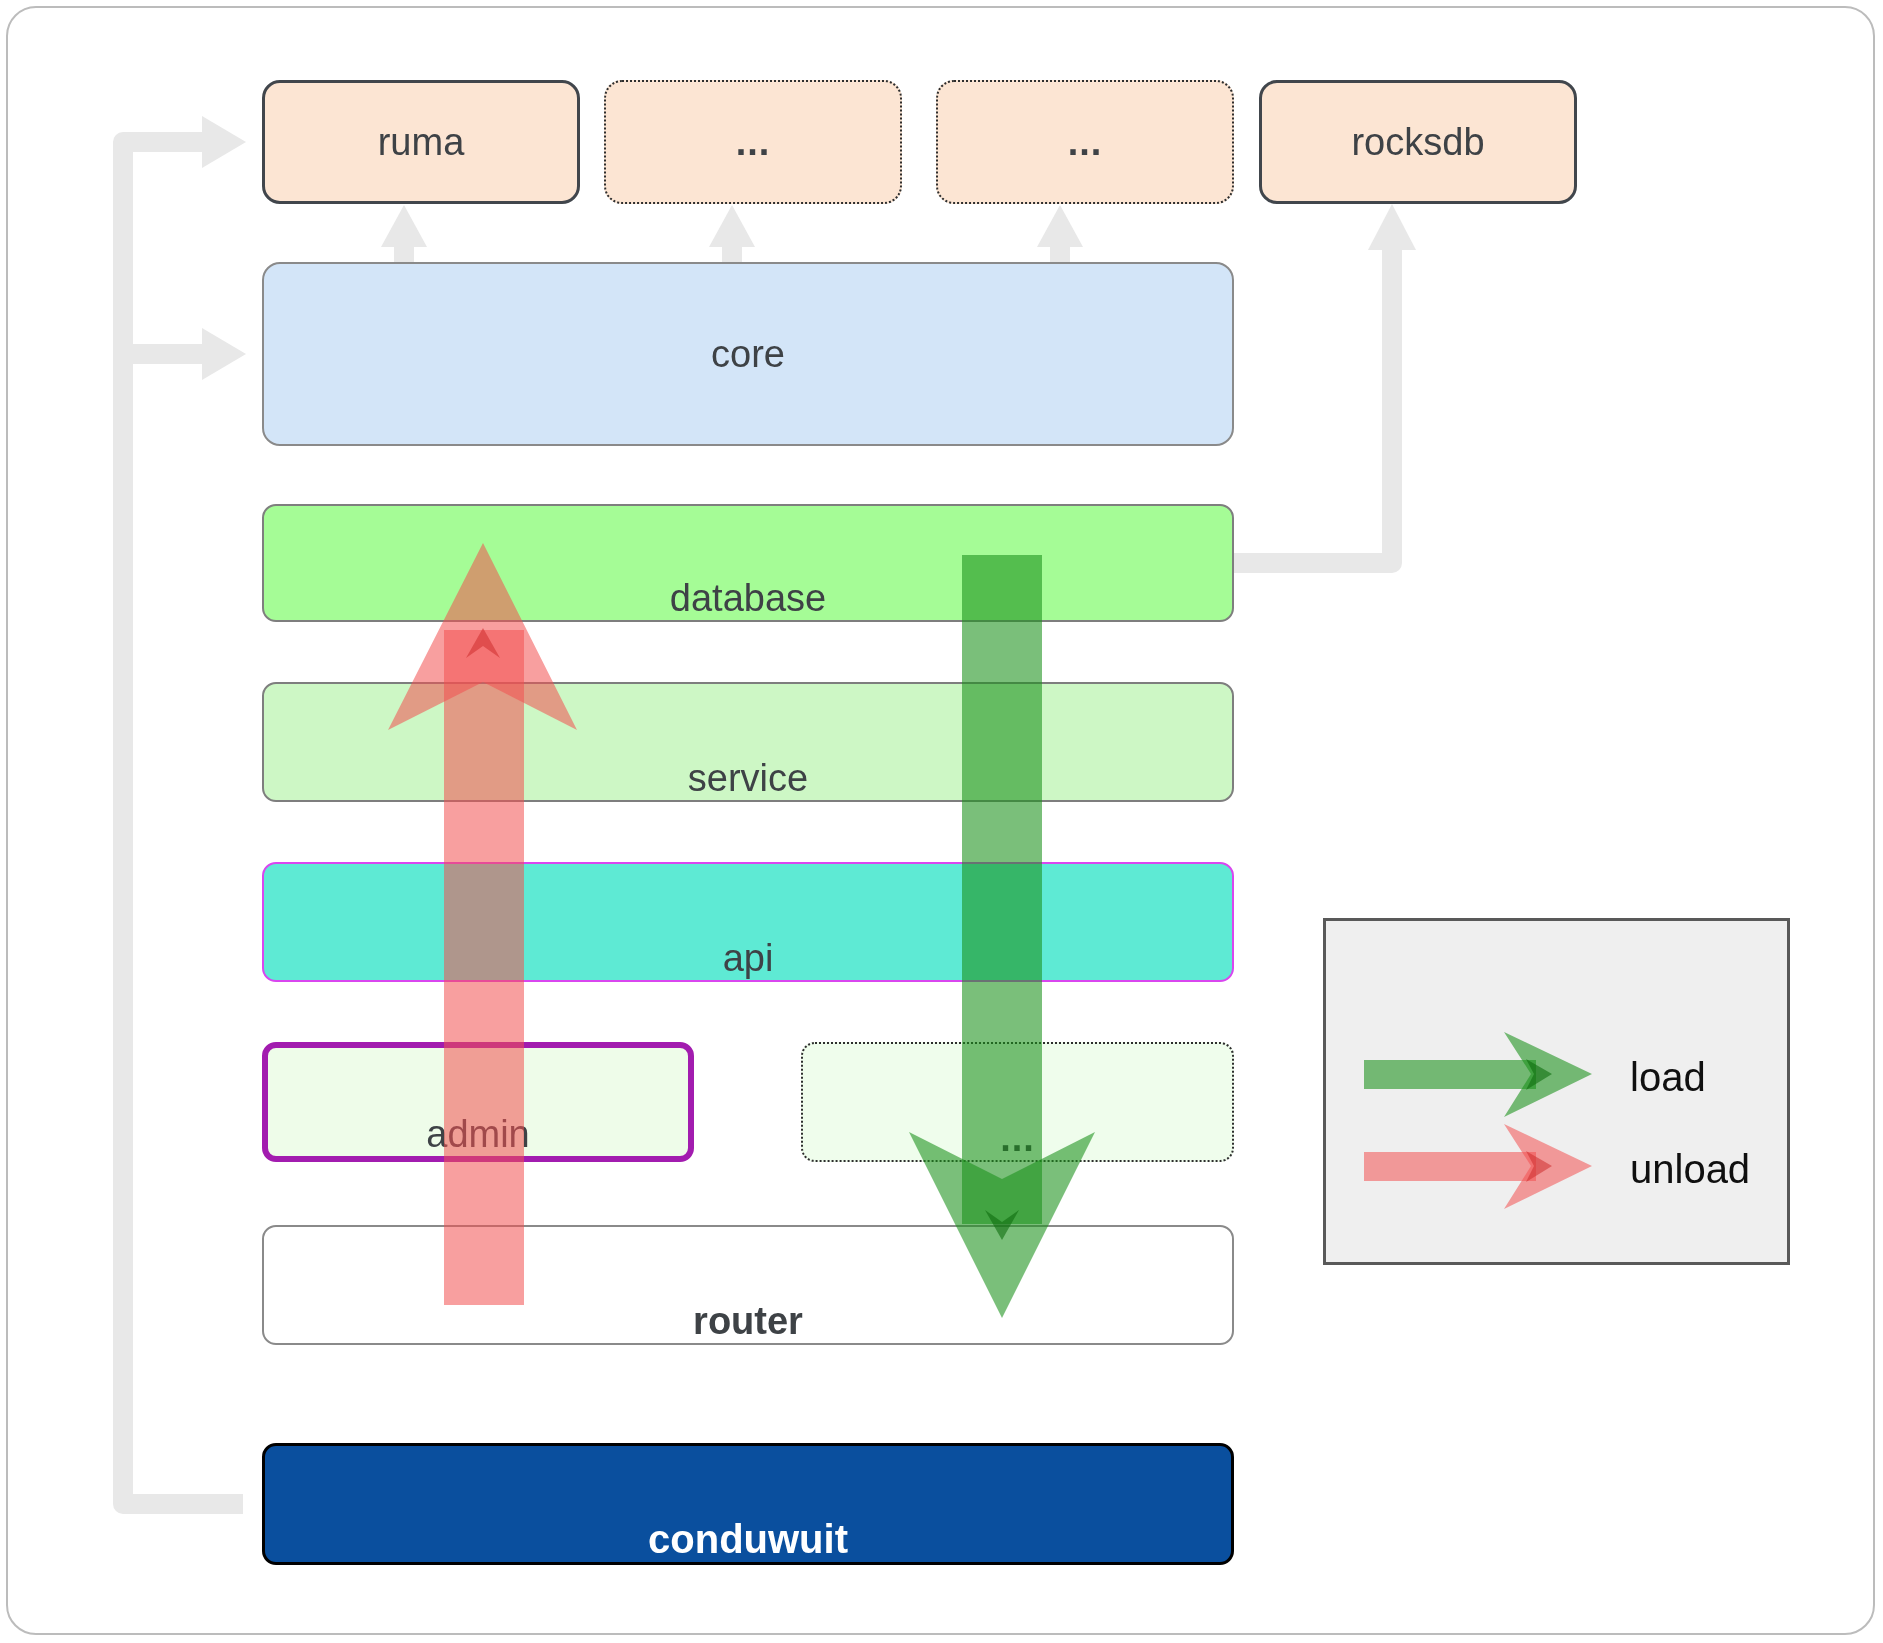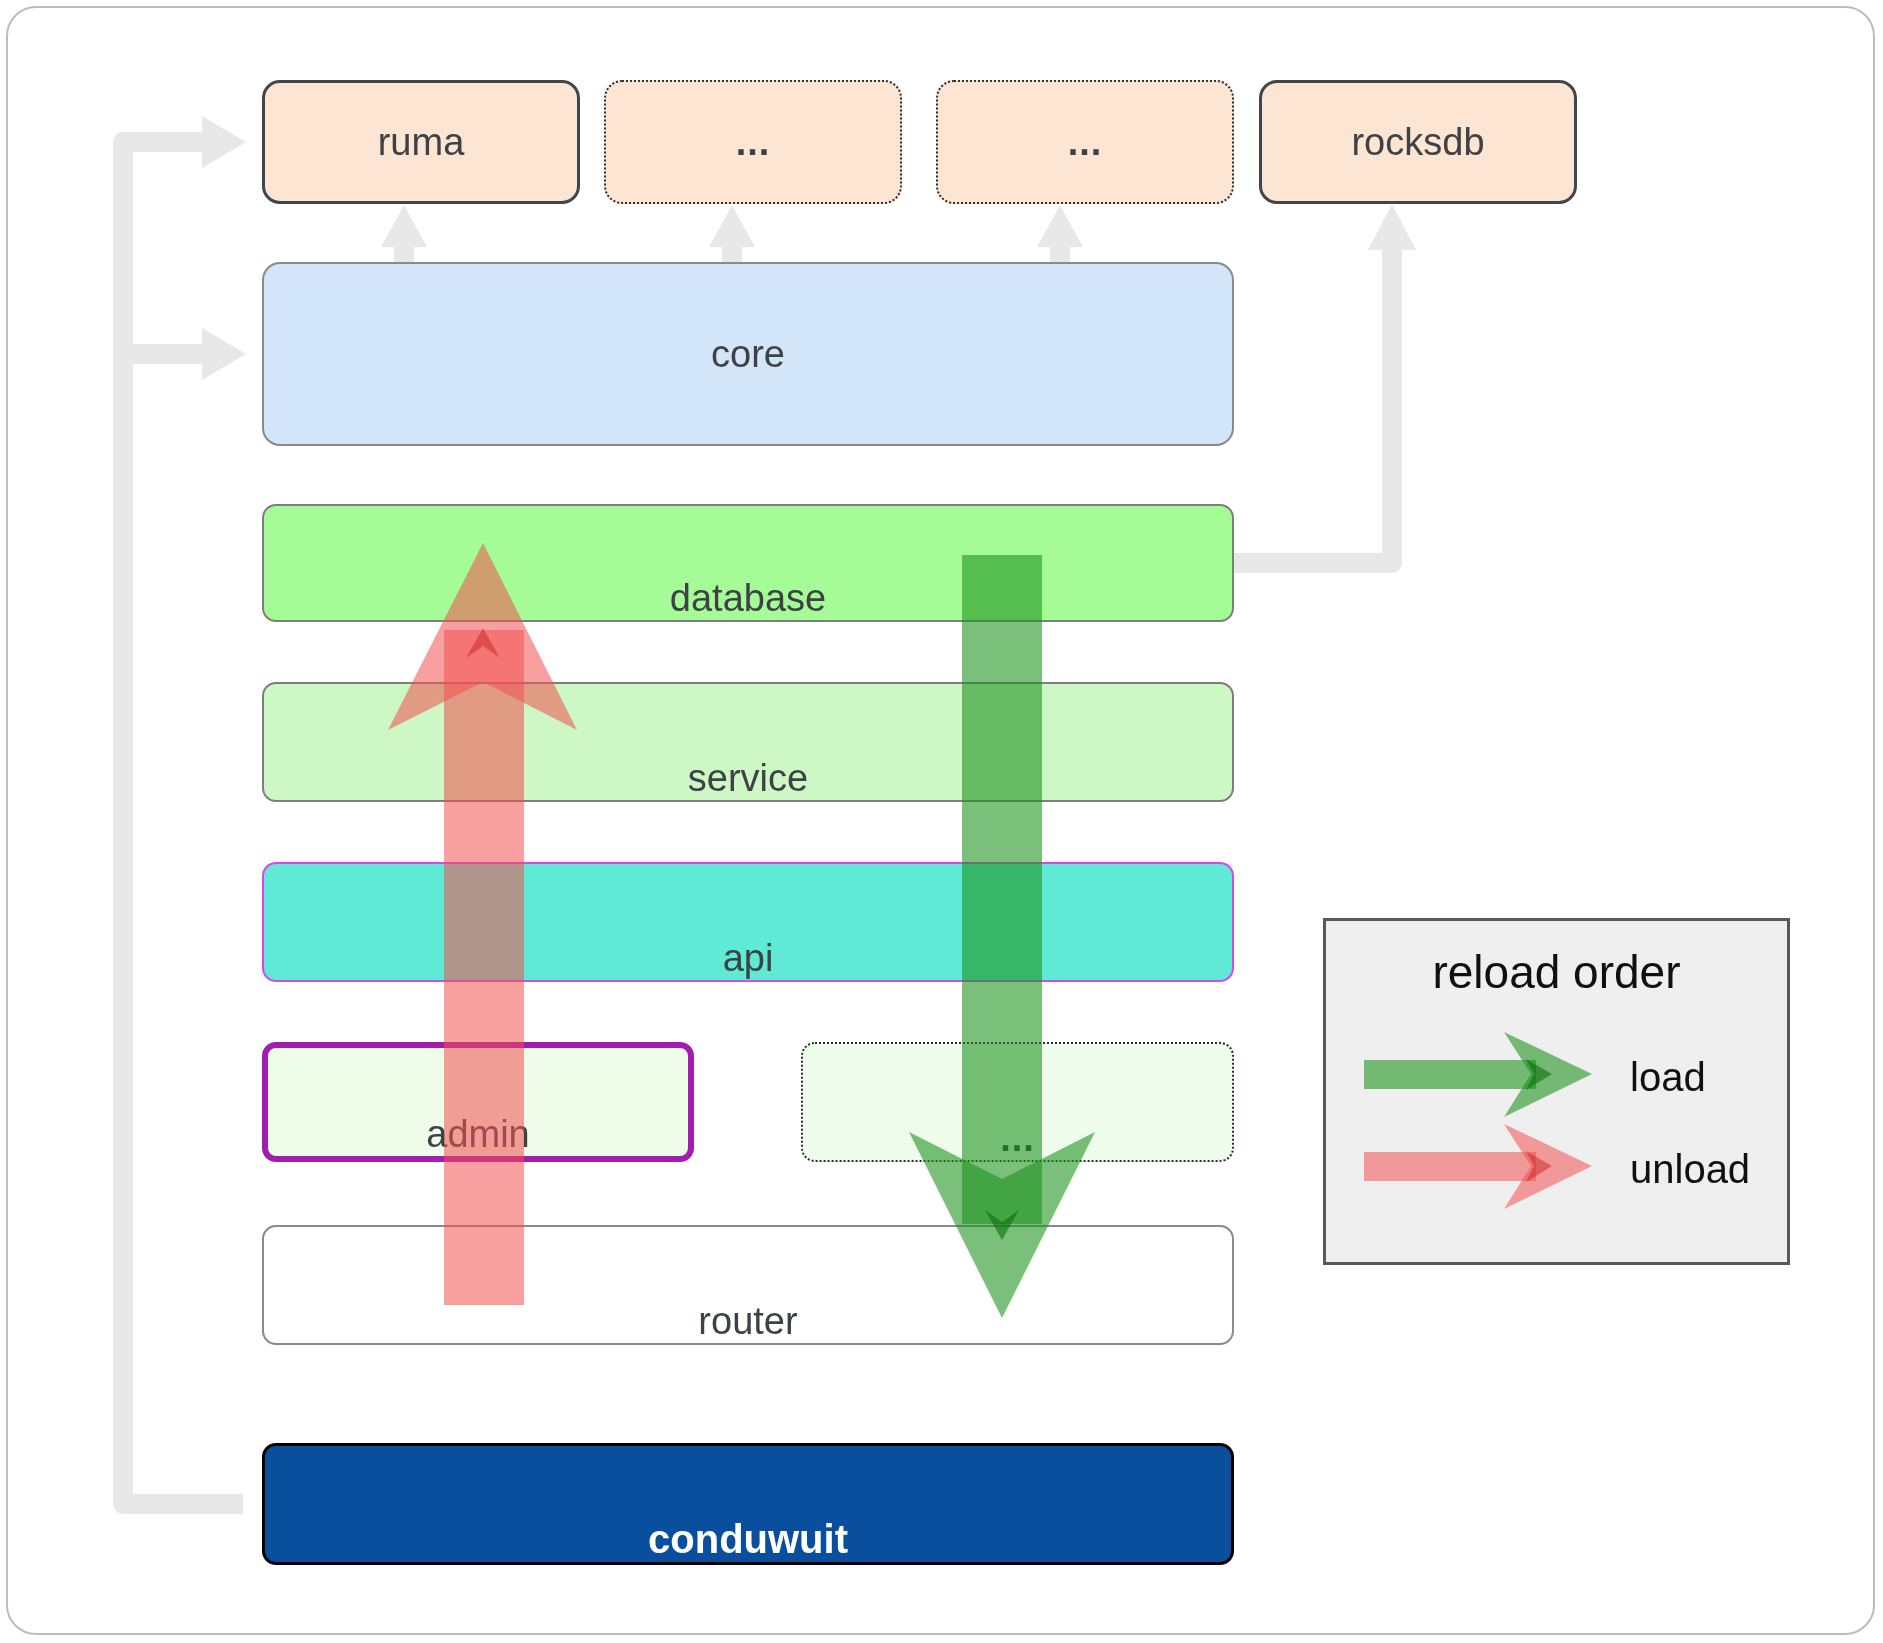--- a/index.html
+++ b/index.html
@@ -14,21 +14,21 @@
        justify-content:center;z-index:2;font-size:38px;color:#3e4246;margin-left:16px;}
   .r18{border-radius:18px;} .r14{border-radius:14px;align-items:flex-end;}
   .solid-dark{border:3px solid #41464c;background:#fce5d3;}
   .dotted{border:2px dotted #2e2e2e;background:#fce5d3;}
   .b-core{border:2px solid #8a8a8a;background:#d3e5f8;}
   .b-db{border:2px solid #7e7e7e;background:#a5fc96;}
   .b-service{border:2px solid #7e7e7e;background:#cdf7c5;}
   .b-api{border:2px solid #d946ef;background:#5eead4;}
   .b-admin{border:6px solid #a21caf;background:#eefce9;}
   .b-admin-dots{border:2px dotted #2e2e2e;background:#effdec;}
-  .b-router{border:2px solid #8a8a8a;background:#ffffff;}
+  .b-router{border:2px solid #8a8a8a;background:#ffffff;font-weight:bold;}
   .b-conduwuit{border:3px solid #000000;background:#0a4f9e;color:#ffffff;
        font-size:40px;font-weight:600;}
   .dots-label{font-weight:700;letter-spacing:1px;}
   .legend{position:absolute;left:1323px;top:918px;width:467px;height:347px;
        box-sizing:border-box;background:#efefef;border:3px solid #595959;z-index:2;}
   .legend-title{position:absolute;left:0;top:24px;width:100%;text-align:center;
        font-size:46px;color:#101010;}
   .legend-item{position:absolute;left:304px;transform:translateY(-50%);
        font-size:40px;color:#101010;}
   .legend-load{top:156px;} .legend-unload{top:248px;}
@@ -95,21 +95,20 @@
 
 <div class="box b-router r14" style="left:246px;top:1225px;width:972px;height:120px;">
   <span>router</span>
 </div>
 
 <div class="box b-conduwuit r14" style="left:246px;top:1443px;width:972px;height:122px;">
   <span>conduwuit</span>
 </div>
 
 <div class="legend">
-  <div class="legend-title">reload order</div>
   <div class="legend-item legend-load">load</div>
   <div class="legend-item legend-unload">unload</div>
 </div>
 
 <svg id="arrows" class="layer">
 
   <g fill="rgba(242,80,80,0.55)">
     <rect x="444" y="630" width="80" height="675"></rect>
     <path d="M 483 543 L 388 730 L 483 682 L 577 730 Z"></path>
   </g>

